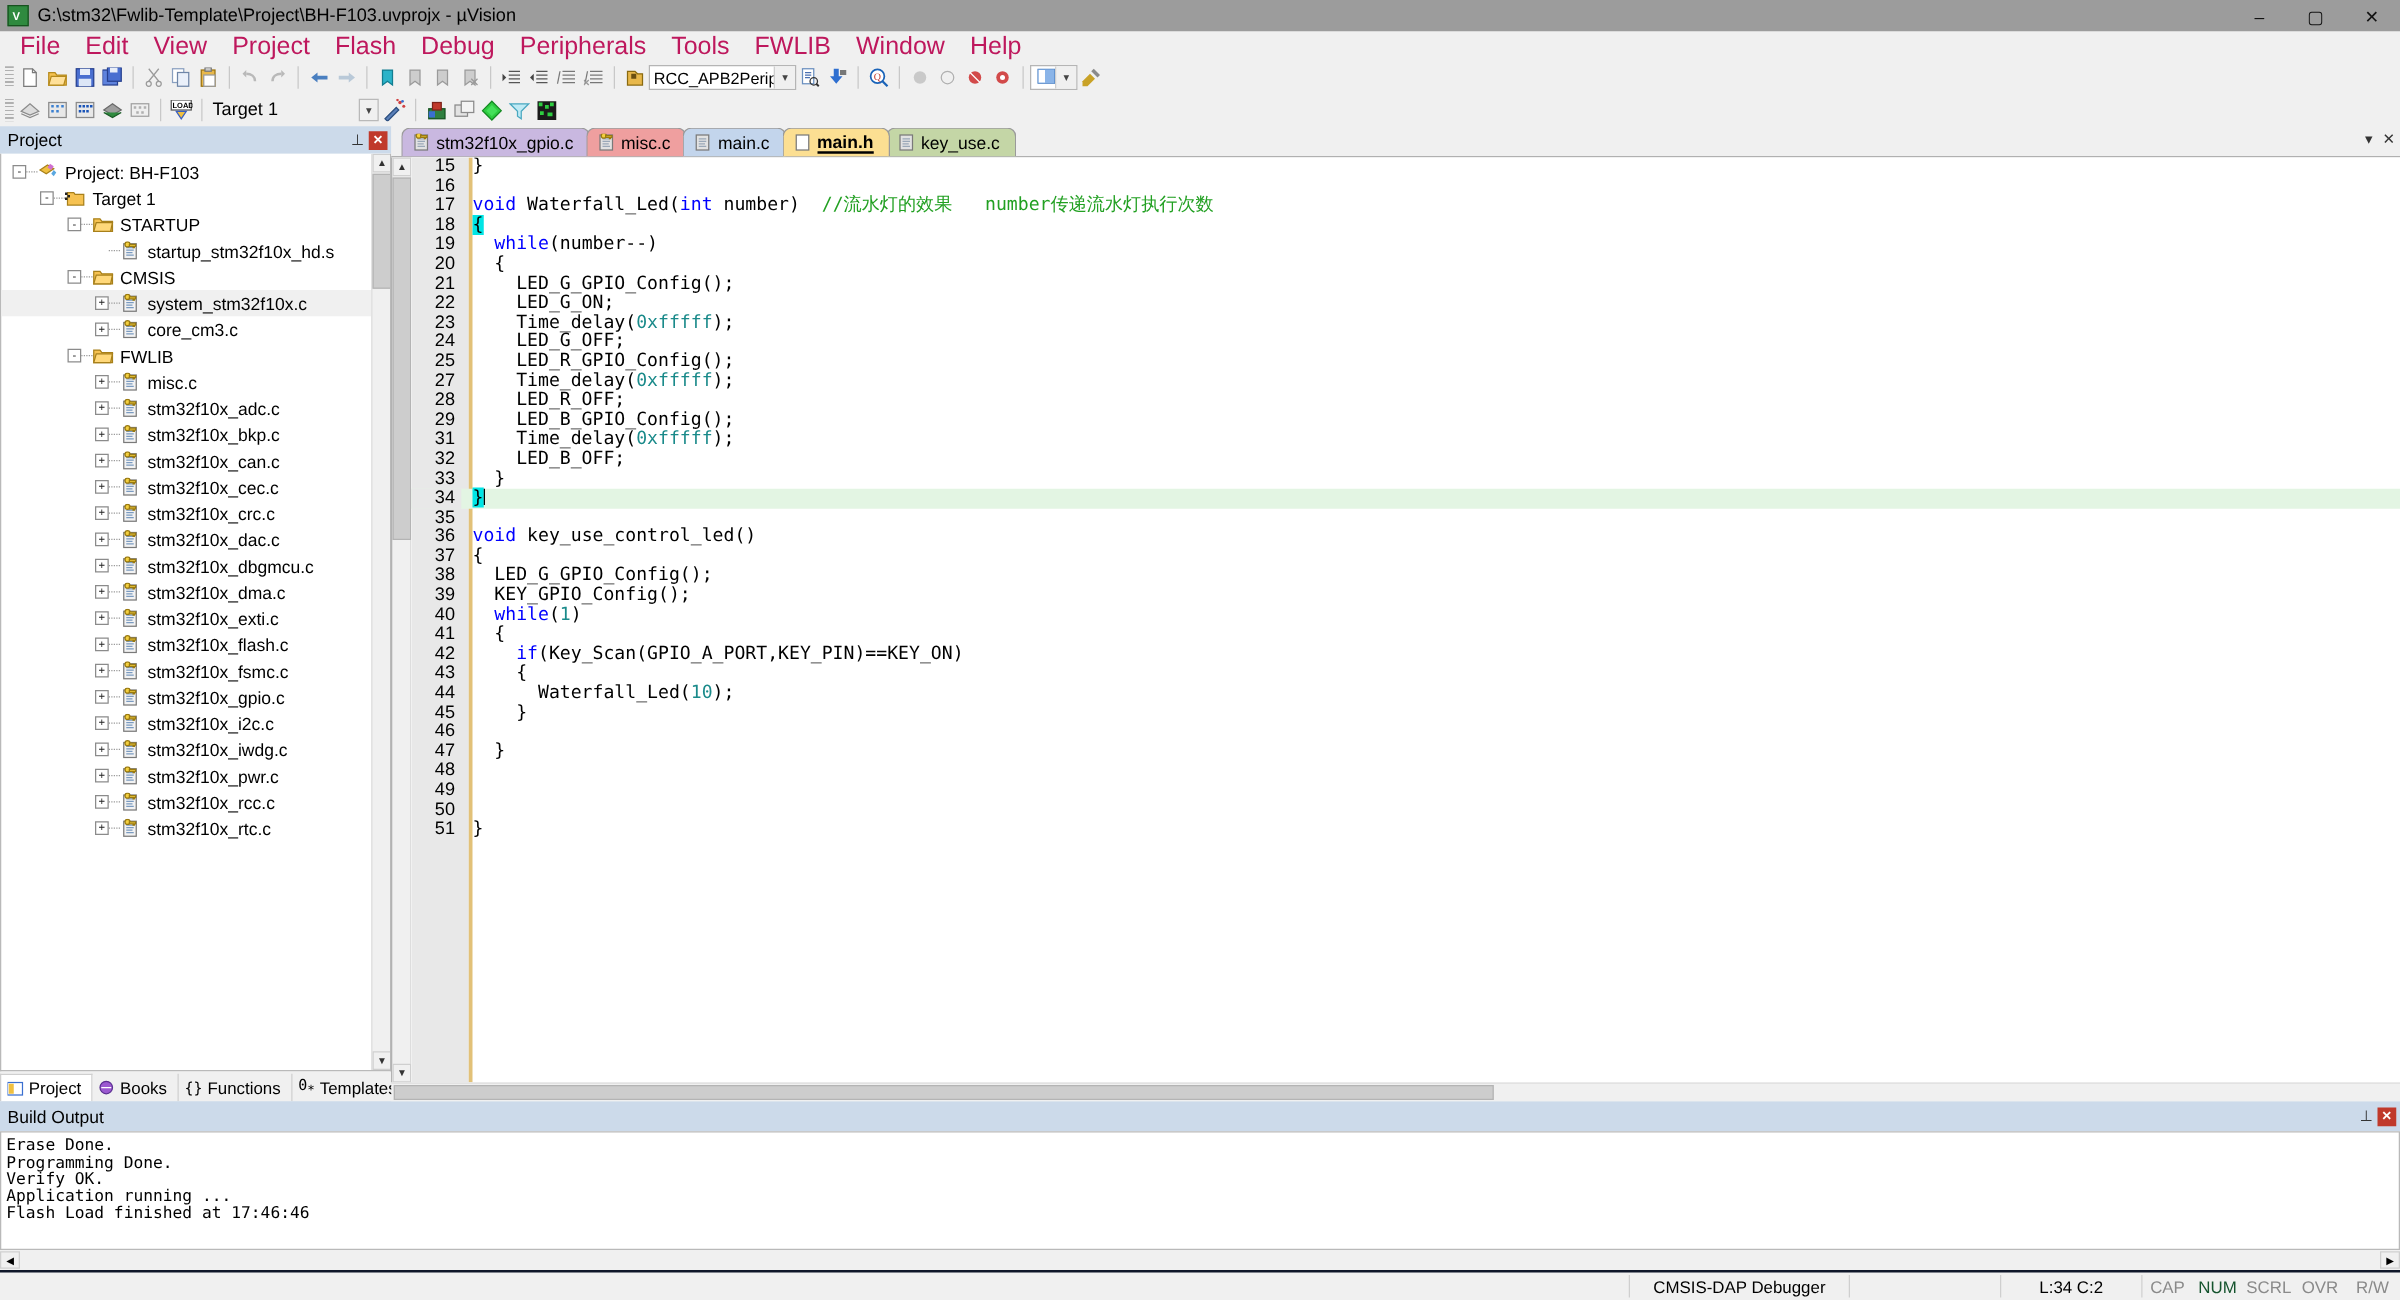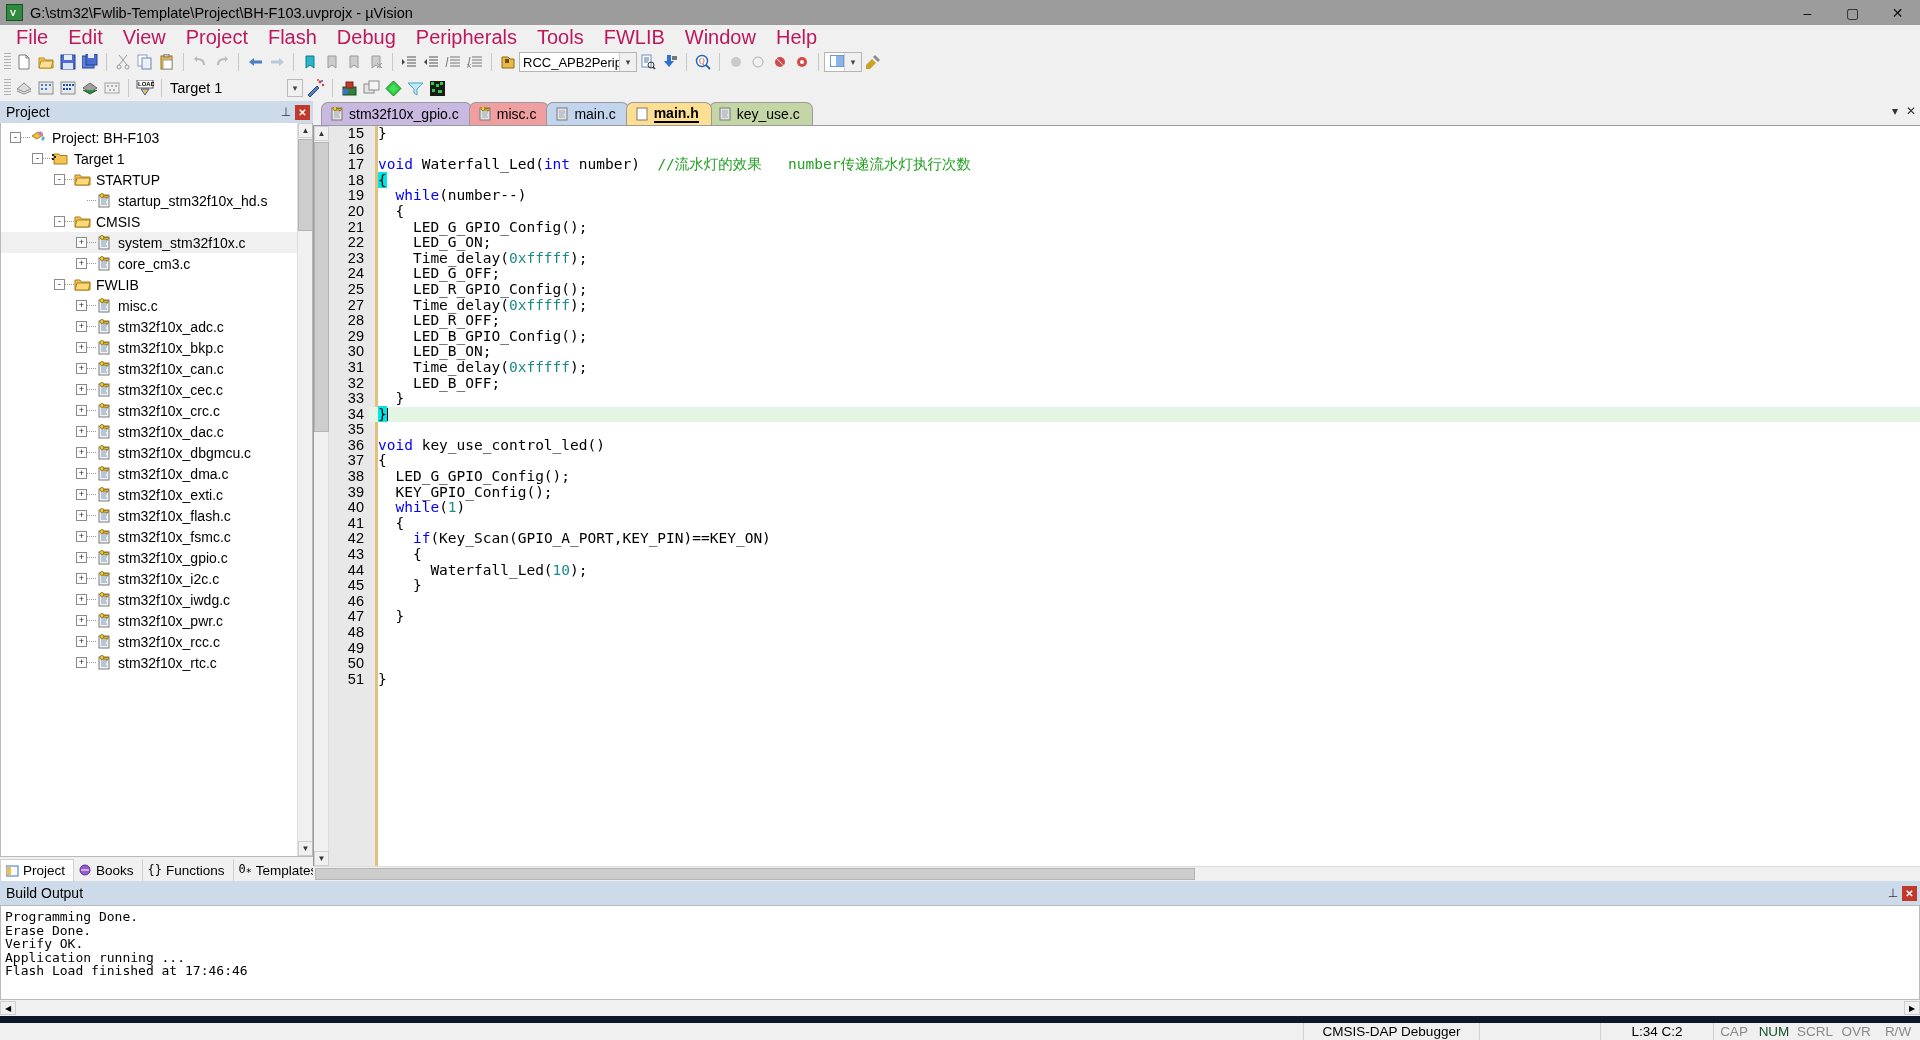--- a/index.html
+++ b/index.html
@@ -133,21 +133,21 @@
   .buildpanel { flex:none; display:flex; flex-direction:column; background:#f0f0f0; }
   .bohdr { height:24px; background:#ccdaea; display:flex; align-items:center; padding:0 3px 0 6px;
            font-size:14px; flex:none; }
   .bobody { height:95px; background:#fff; border:1px solid #b9b9b9; position:relative; overflow:hidden;
             font-family:"DejaVu Sans Mono", monospace; font-size:13px; line-height:13.5px; padding:4px 0 0 4px; }
   .boline { white-space:pre; height:13.5px; }
   .bohscroll { height:16px; background:#f0f0f0; display:flex; align-items:center; flex:none; }
 
   
   .statusbar { height:24px; background:#f0f0f0; display:flex; align-items:center;
-               font-size:13.5px; flex:none; border-top:7px solid #0f172a; }
+               font-size:13.5px; flex:none; border-top:2px solid #0f172a; }
   .stcell { height:24px; display:flex; align-items:center; padding:0 8px; }
   .stsep { width:1px;height:18px;background:#cfcfcf; }
   .stgrow { flex:1; }
   .stdim { color:#8a8a8a; }
   .stdark { color:#14532d; }
 </style>
 </head>
 <body>
 
 <div id="app">
@@ -973,21 +973,20 @@
               <div class="cline"><span class="ln">19</span><span class="ctext"><span>  </span><span class="kw">while</span><span>(number--)</span></span></div>
               <div class="cline"><span class="ln">20</span><span class="ctext"><span>  {</span></span></div>
               <div class="cline"><span class="ln">21</span><span class="ctext"><span>    LED_G_GPIO_Config();</span></span></div>
               <div class="cline"><span class="ln">22</span><span class="ctext"><span>    LED_G_ON;</span></span></div>
               <div class="cline"><span class="ln">23</span><span class="ctext"><span>    Time_delay(</span><span class="num">0xfffff</span><span>);</span></span></div>
               <div class="cline"><span class="ln">24</span><span class="ctext"><span>    LED_G_OFF;</span></span></div>
               <div class="cline"><span class="ln">25</span><span class="ctext"><span>    LED_R_GPIO_Config();</span></span></div>
               <div class="cline"><span class="ln">27</span><span class="ctext"><span>    Time_delay(</span><span class="num">0xfffff</span><span>);</span></span></div>
               <div class="cline"><span class="ln">28</span><span class="ctext"><span>    LED_R_OFF;</span></span></div>
               <div class="cline"><span class="ln">29</span><span class="ctext"><span>    LED_B_GPIO_Config();</span></span></div>
-              <div class="cline"><span class="ln">30</span><span class="ctext"><span>    LED_B_ON;</span></span></div>
               <div class="cline"><span class="ln">31</span><span class="ctext"><span>    Time_delay(</span><span class="num">0xfffff</span><span>);</span></span></div>
               <div class="cline"><span class="ln">32</span><span class="ctext"><span>    LED_B_OFF;</span></span></div>
               <div class="cline"><span class="ln">33</span><span class="ctext"><span>  }</span></span></div>
               <div class="cline cur"><span class="ln">34</span><span class="ctext"><span class="brace-hl">}</span><span class="caret"></span></span></div>
               <div class="cline"><span class="ln">35</span><span class="ctext"></span></div>
               <div class="cline"><span class="ln">36</span><span class="ctext"><span class="kw">void</span><span> key_use_control_led()</span></span></div>
               <div class="cline"><span class="ln">37</span><span class="ctext"><span>{</span></span></div>
               <div class="cline"><span class="ln">38</span><span class="ctext"><span>  LED_G_GPIO_Config();</span></span></div>
               <div class="cline"><span class="ln">39</span><span class="ctext"><span>  KEY_GPIO_Config();</span></span></div>
               <div class="cline"><span class="ln">40</span><span class="ctext"><span>  </span><span class="kw">while</span><span>(</span><span class="num">1</span><span>)</span></span></div>
@@ -1012,22 +1011,22 @@
   </div>
 
   <div class="buildpanel">
     <div class="bohdr">
       <span>Build Output</span>
       <span style="flex:1"></span>
       <span class="pin">⊥</span>
       <span class="xbtn">✕</span>
     </div>
     <div class="bobody" id="bolines">
+        <div class="boline">Erase Done.</div>
         <div class="boline">Programming Done.</div>
-        <div class="boline">Erase Done.</div>
         <div class="boline">Verify OK.</div>
         <div class="boline">Application running ...</div>
         <div class="boline">Flash Load finished at 17:46:46</div>
       </div>
     <div class="bohscroll">
       <span style="width:16px;height:14px;display:flex;align-items:center;justify-content:center;font-size:8px;border:1px solid #cfcfcf;background:#f0f0f0;">◀</span>
       <span style="flex:1"></span>
       <span style="width:16px;height:14px;display:flex;align-items:center;justify-content:center;font-size:8px;border:1px solid #cfcfcf;background:#f0f0f0;">▶</span>
     </div>
   </div>

